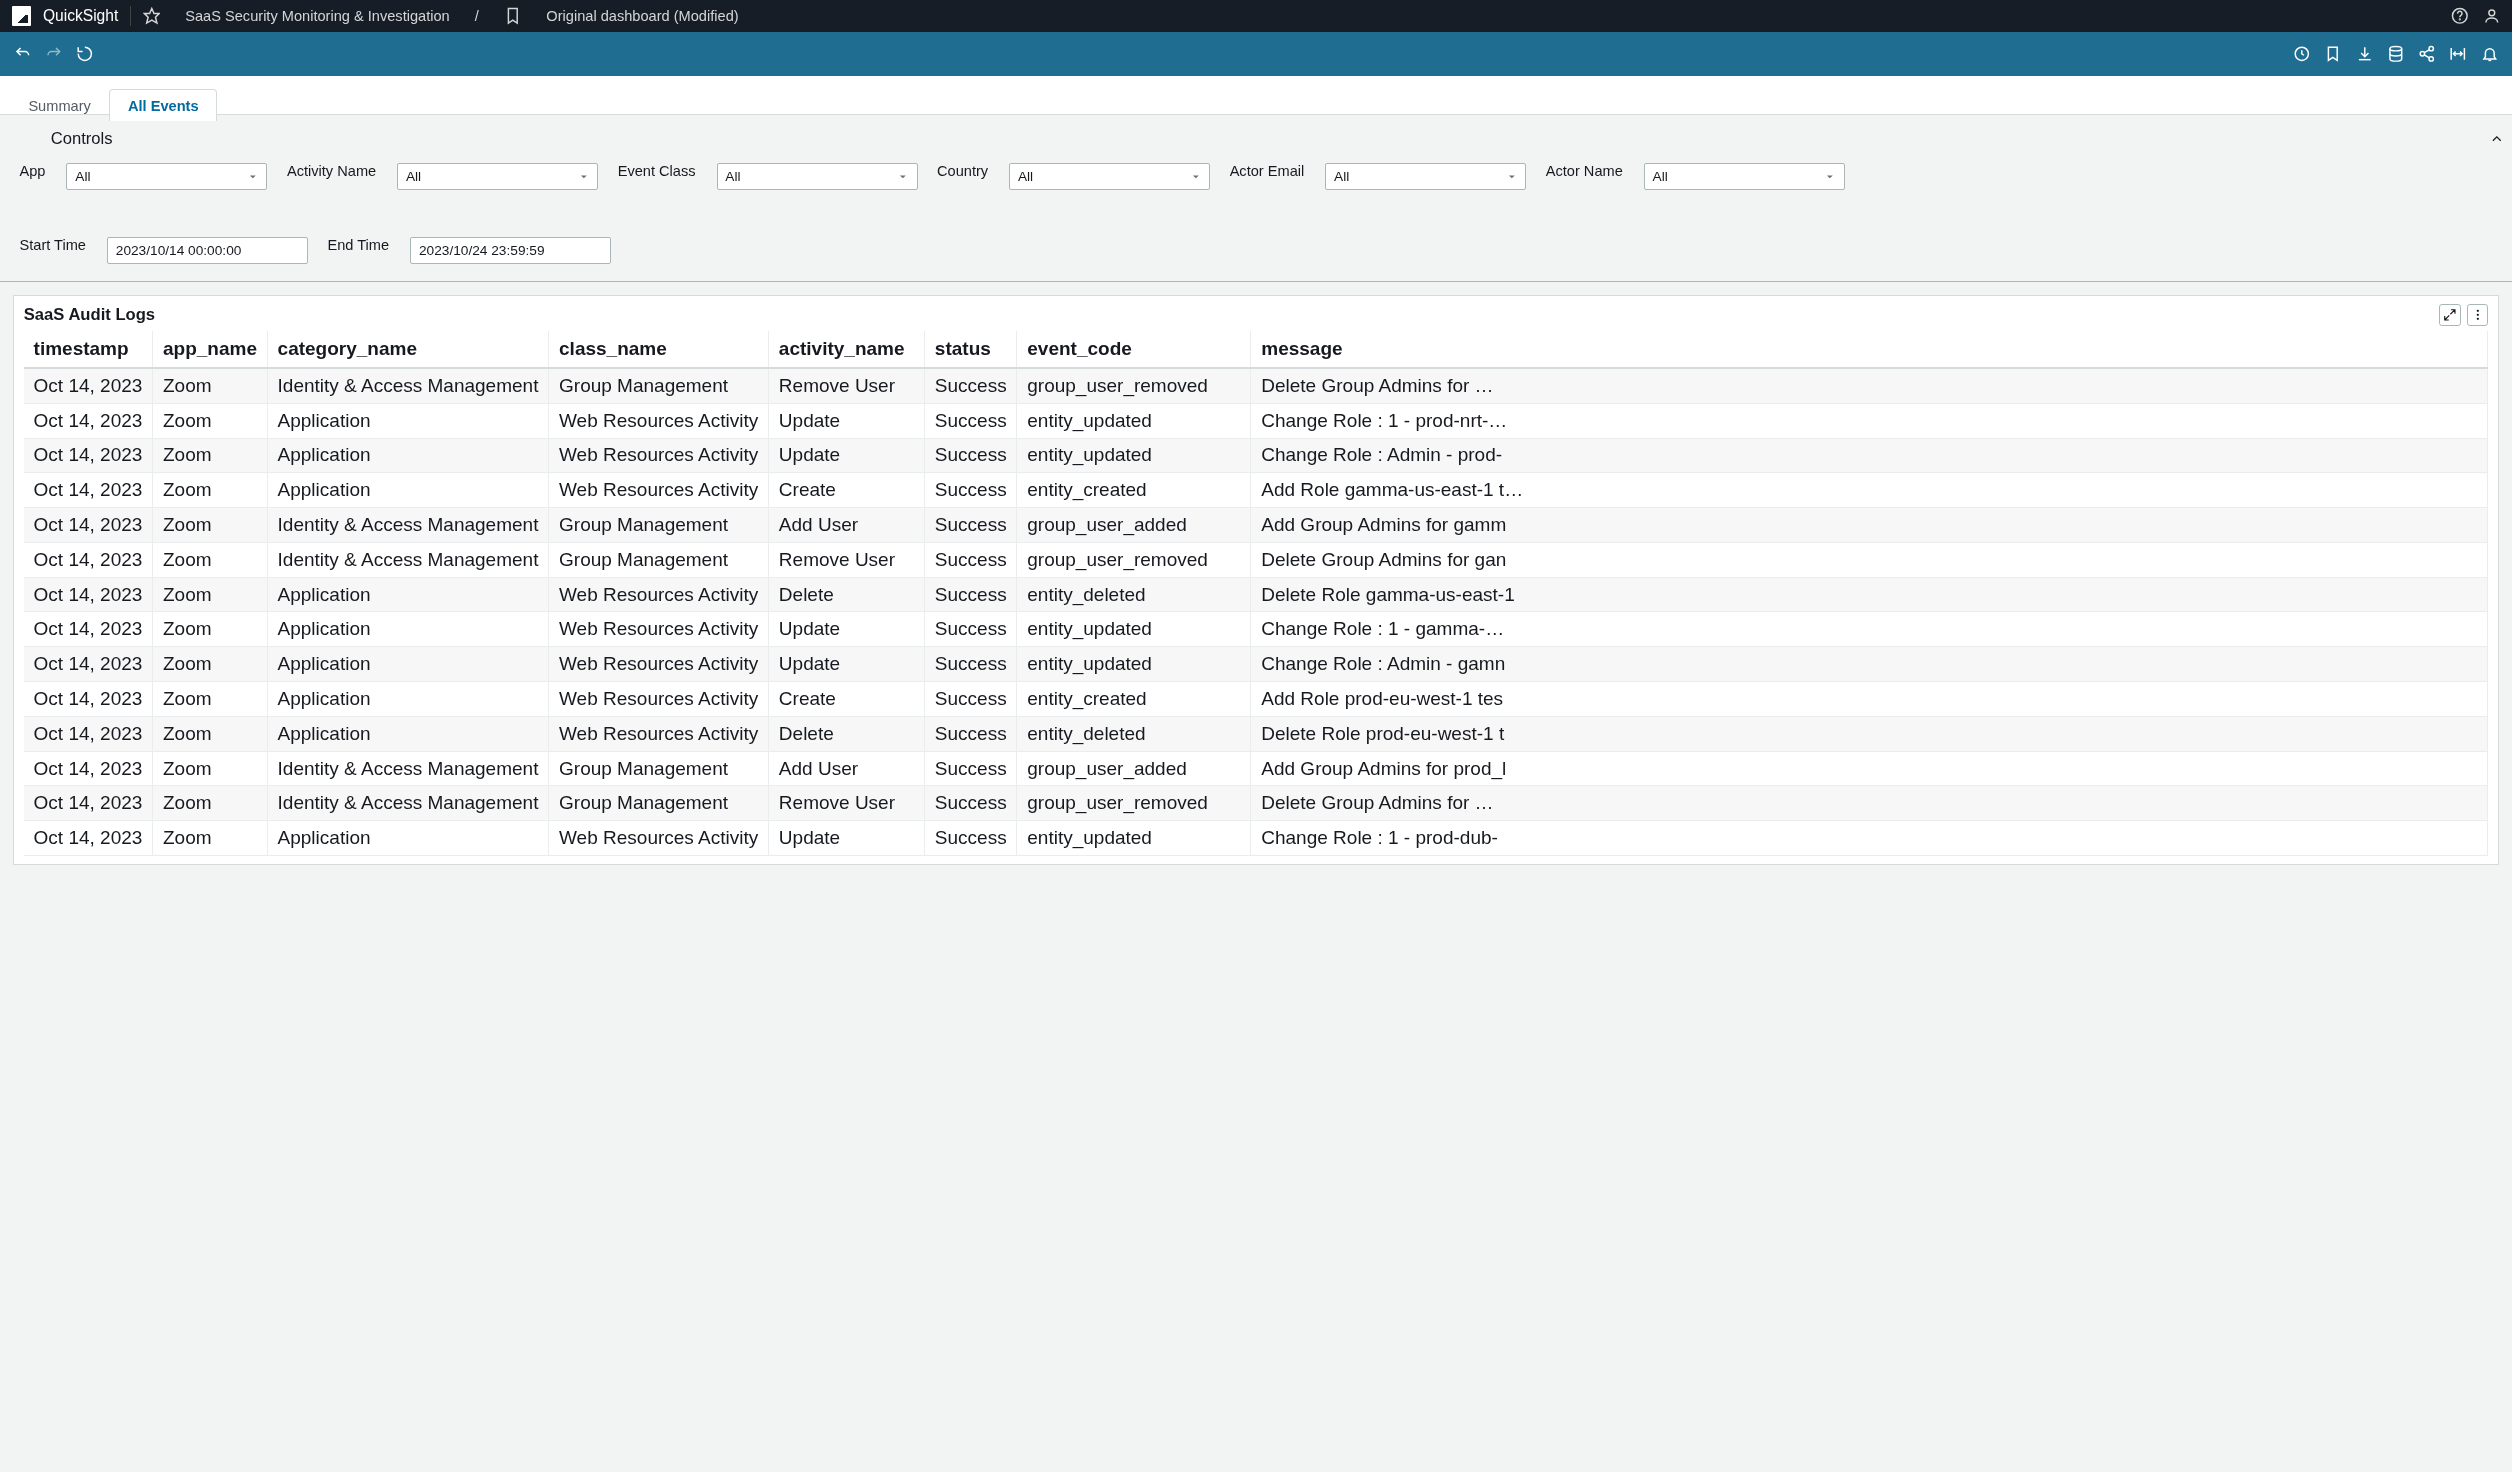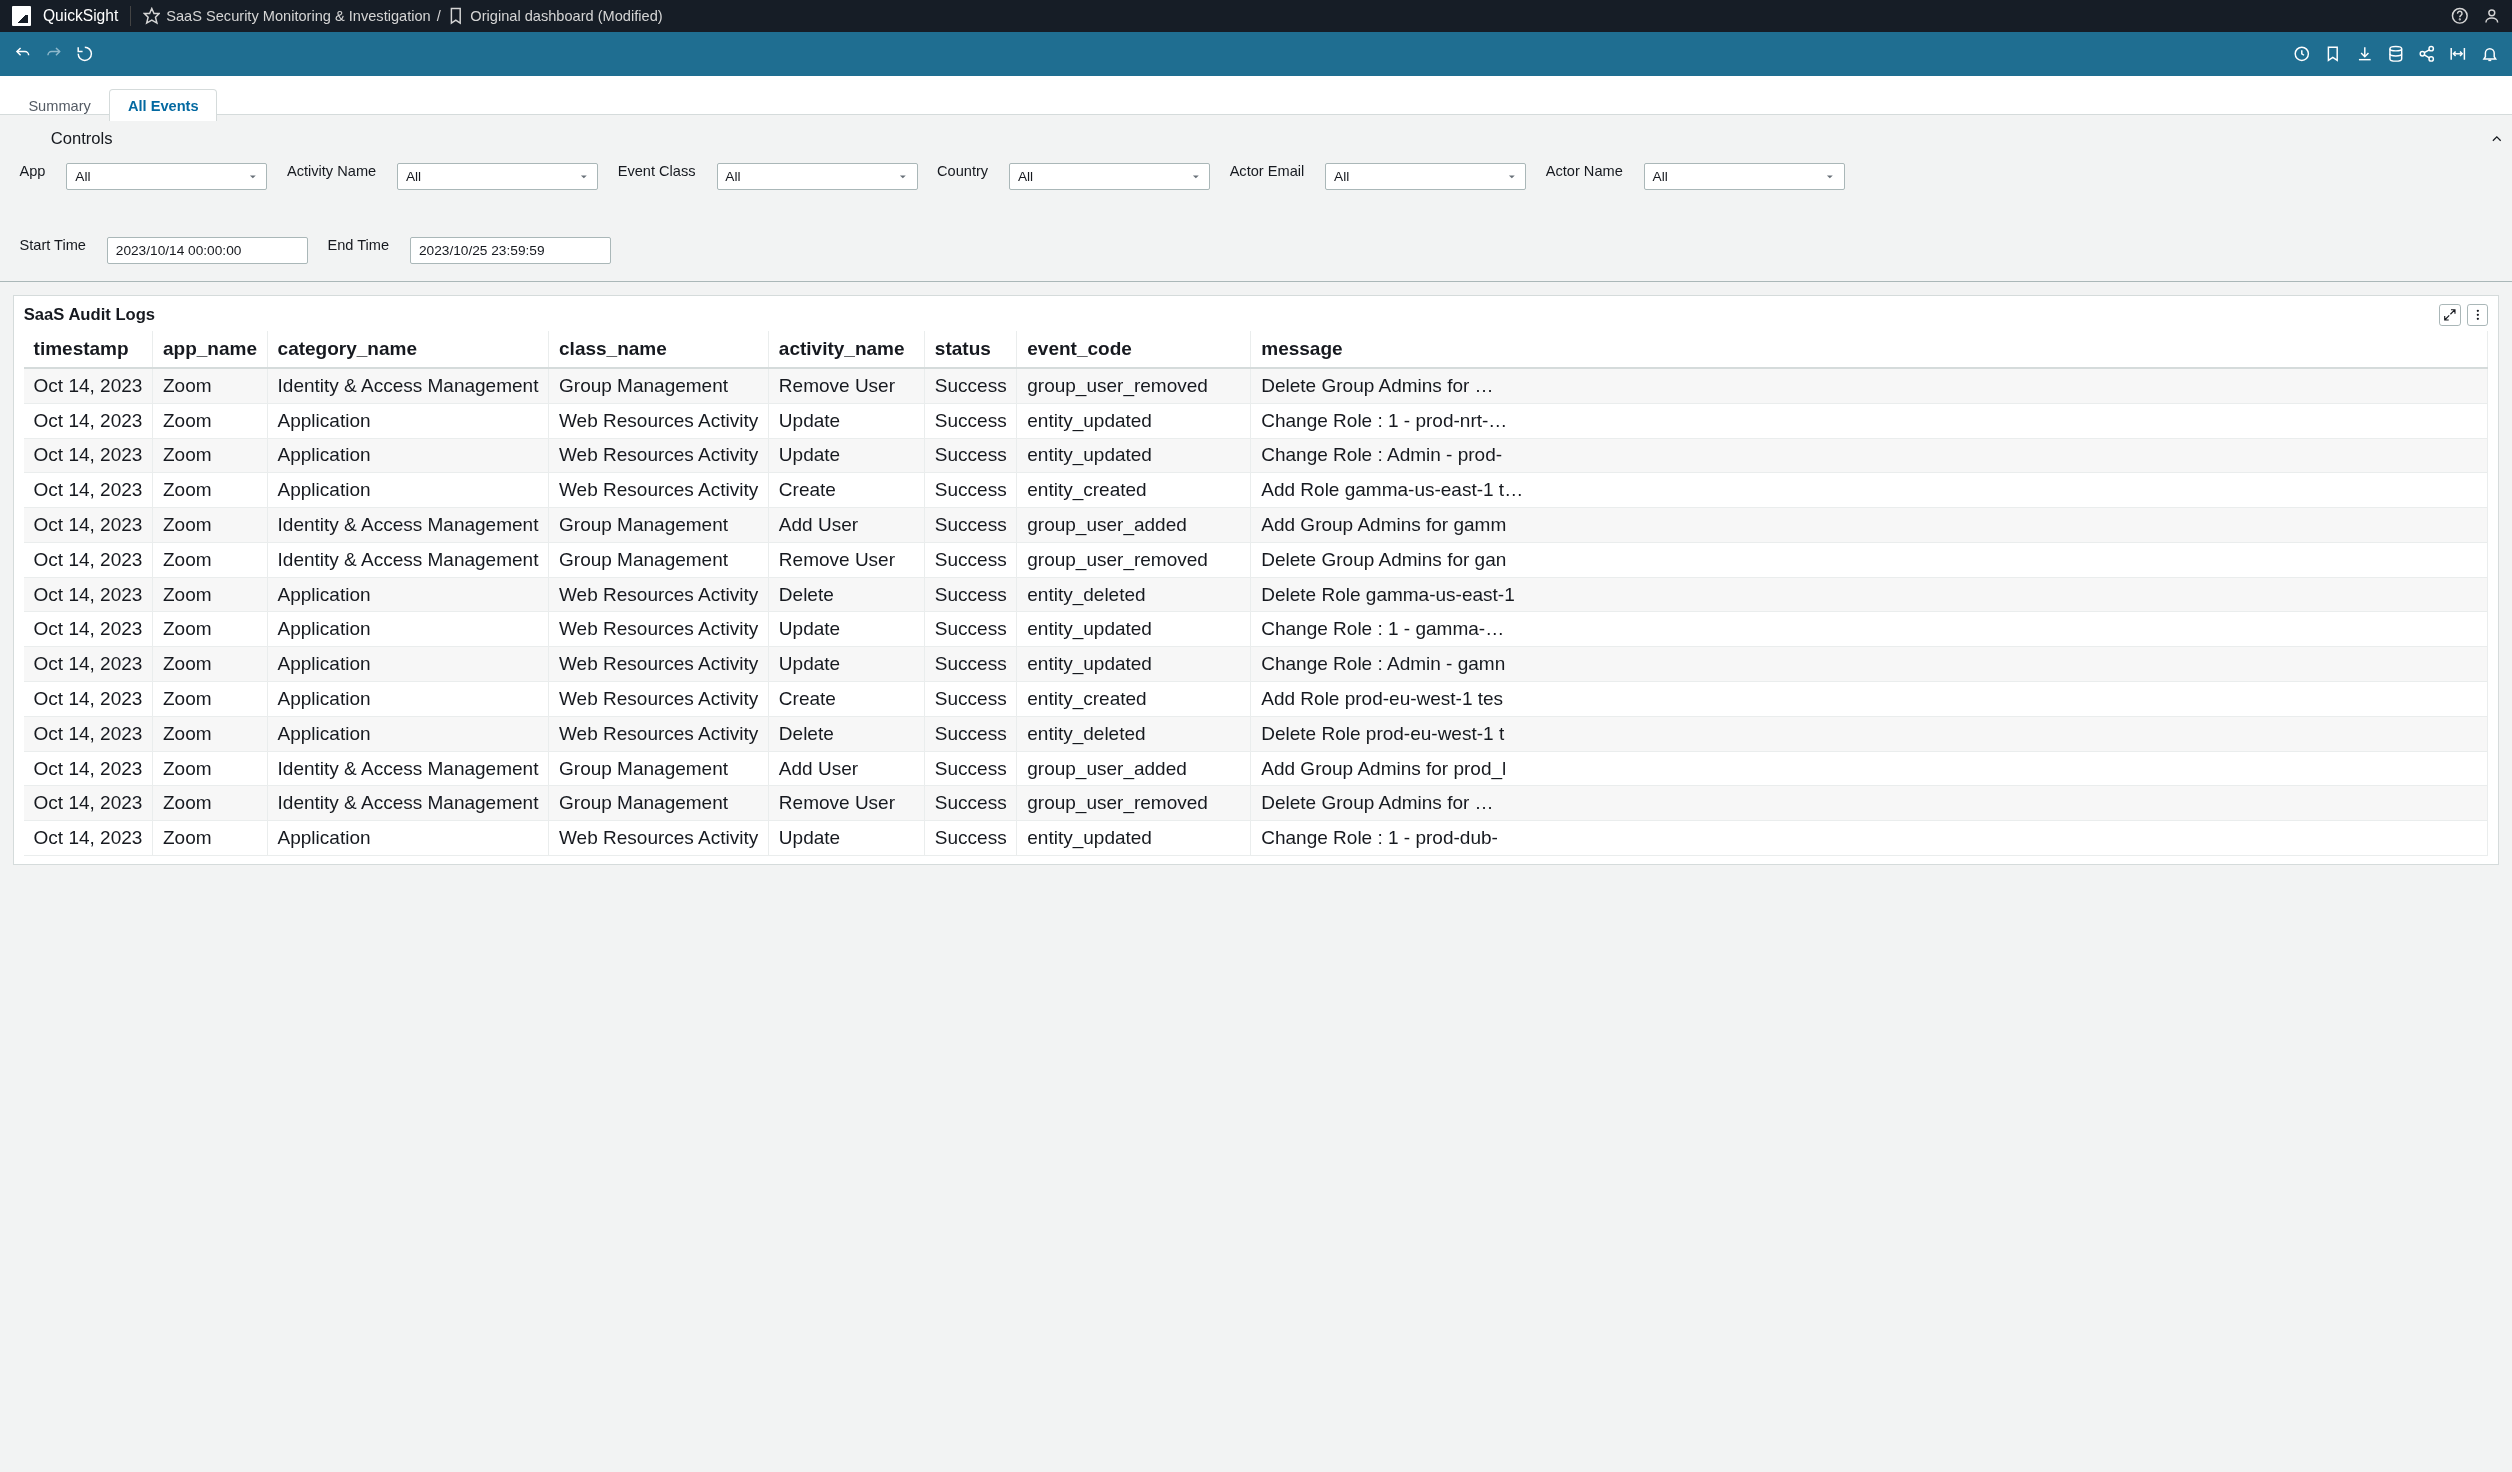--- a/index.html
+++ b/index.html
@@ -3,21 +3,21 @@
 <meta charset="utf-8">
 <style>
 * { box-sizing: border-box; margin: 0; padding: 0; }
 body { font-family: -apple-system, BlinkMacSystemFont, "Segoe UI", Arial, sans-serif; font-size: 13.7px; background: #f2f3f3; color: #16191f; overflow: hidden; }
 
 .topbar { background: #161d26; color: #fff; height: 32px; display: flex; align-items: center; padding: 0 11.7px; gap: 11.7px; }
 .logo-box { width: 19.5px; height: 19.5px; background: #fff; position: relative; border-radius: 1px; }
 .logo-box::after { content: ""; position: absolute; left: 2.9px; right: 2.9px; bottom: 2.9px; height: 7.8px; background: linear-gradient(135deg, transparent 48%, #161d26 50%); }
 .app-name { font-size: 15.6px; font-weight: 400; }
 .vdiv { width: 1px; height: 19.5px; background: #444; }
-.breadcrumb { display: flex; align-items: center; gap: 6px; font-size: 14.6px; color: #d5d5d5; }
+.breadcrumb { display: flex; align-items: center; gap: 25px; font-size: 14.6px; color: #d5d5d5; }
 .top-right { margin-left: auto; display: flex; gap: 13.7px; }
 .top-icon { width: 17.6px; height: 17.6px; cursor: pointer; }
 
 .toolbar { background: #1f6e91; height: 44px; display: flex; align-items: center; padding: 0 13.7px; gap: 13.7px; }
 .tool-left { display: flex; gap: 13.7px; }
 .tool-right { margin-left: auto; display: flex; gap: 13.7px; }
 .tool-icon { width: 17.6px; height: 17.6px; cursor: pointer; color: #fff; }
 
 .tabs { background: #fff; border-bottom: 1px solid #d5dbdb; display: flex; padding-top: 5.9px; padding-left: 9.8px; }
 .tab { padding: 7.8px 17.6px; font-size: 14.6px; color: #545b64; cursor: pointer; border: 1px solid transparent; border-bottom: none; border-radius: 3.9px 3.9px 0 0; position: relative; top: 7px; }
@@ -213,21 +213,21 @@
     <div style="flex-basis:100%;height:0;"></div>
     <div class="control">
       <span class="control-label">Start Time</span>
       <div class="date-box">
         <span>2023/10/14 00:00:00</span>
       </div>
     </div>
     <div class="control">
       <span class="control-label">End Time</span>
       <div class="date-box">
-        <span>2023/10/25 23:59:59</span>
+        <span>2023/10/24 23:59:59</span>
       </div>
     </div>
   </div>
 </div>
 
 <div class="visual">
   <div class="visual-header">
     <span class="visual-title">SaaS Audit Logs</span>
     <div class="visual-actions">
       <div class="visual-action">

